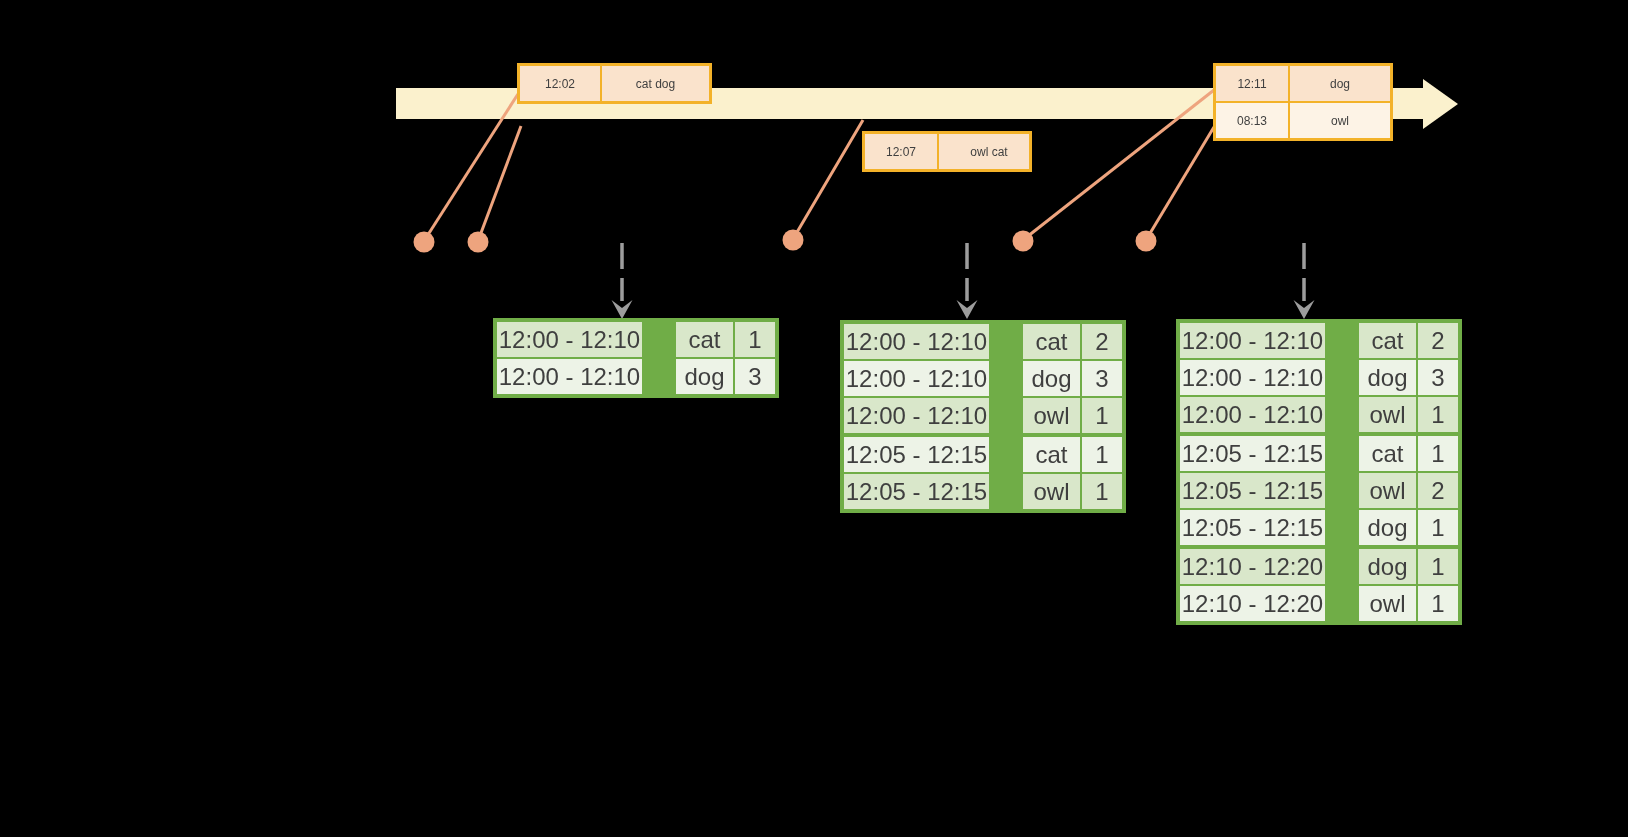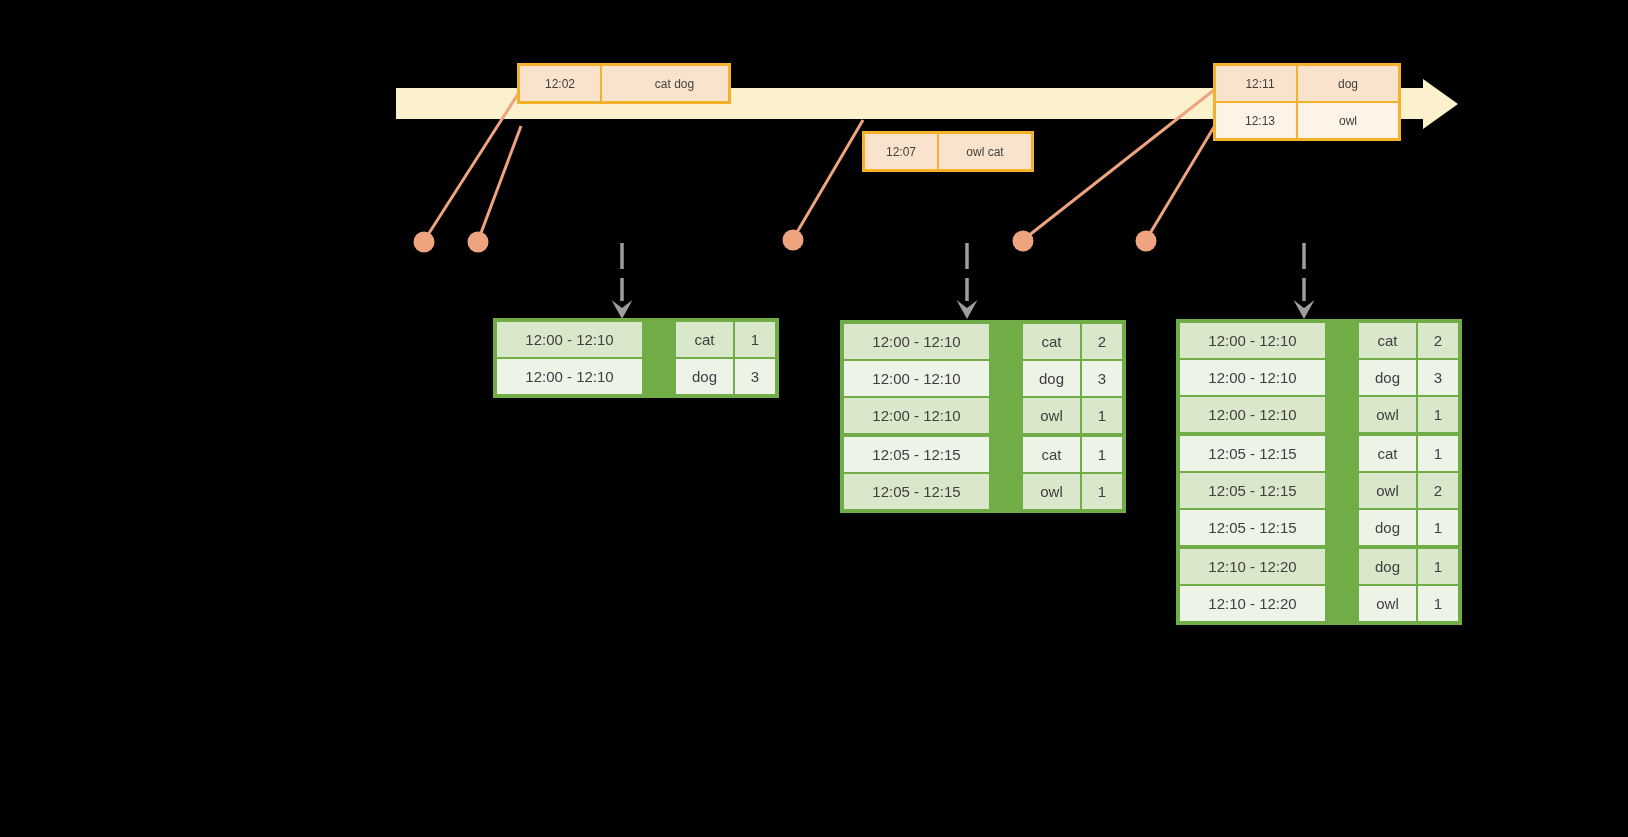--- a/index.html
+++ b/index.html
@@ -14,28 +14,28 @@
     border-top:25px solid transparent;border-bottom:25px solid transparent;border-left:35px solid #FBF1CD;
   }
   
   .overlay{position:absolute;left:0;top:0;z-index:2;}
   
   .etable{position:absolute;z-index:3;background:#F3B229;border:3px solid #F3B229;display:flex;flex-direction:column;gap:2px;}
   .erow{display:flex;gap:2px;height:35px;}
   .ecell{display:flex;align-items:center;justify-content:center;font-size:12px;}
   .etable .erow:nth-child(odd)  .ecell{background:#FAE3CC;}
   .etable .erow:nth-child(even) .ecell{background:#FDF3E6;}
-  #etable1{left:517px;top:63px;}  #etable1 .time{width:80px;} #etable1 .words{width:107px;padding-left:19px;}
-  #etable2{left:862px;top:83px;margin-top:48px;}  #etable2 .time{width:72px;} #etable2 .words{width:92px;}
-  #etable3{left:1213px;top:63px;} #etable3 .time{width:72px;padding-left:8px;} #etable3 .words{width:100px;}
+  #etable1{left:517px;top:63px;}  #etable1 .time{width:80px;} #etable1 .words{width:107px;}
+  #etable2{left:862px;top:83px;margin-top:48px;}  #etable2 .time{width:72px;} #etable2 .words{width:80px;padding-left:10px;}
+  #etable3{left:1213px;top:63px;} #etable3 .time{width:72px;} #etable3 .words{width:100px;}
   
   .gtable{position:absolute;z-index:3;background:#70AD47;border:4px solid #70AD47;display:flex;flex-direction:column;gap:2px;}
   .grow{display:flex;gap:2px;height:35px;}
   .grow.group-start{margin-top:2px;}
-  .gcell{display:flex;align-items:center;justify-content:center;font-size:15px;}
+  .gcell{display:flex;align-items:center;justify-content:center;font-size:24px;}
   .gtable .grow:nth-child(odd)  .gcell{background:#D9E7CA;}
   .gtable .grow:nth-child(even) .gcell{background:#EDF3E7;}
   .gcell.window{width:145px;} .gcell.word{width:57px;margin-left:32px;} .gcell.count{width:40px;}
   #gtable1{left:493px;top:318px;}
   #gtable2{left:840px;top:320px;}
   #gtable3{left:1176px;top:319px;}
 </style>
 </head>
 <body>
 
@@ -84,21 +84,21 @@
       <div class="ecell words">owl cat</div>
     </div>
   </div>
   <div class="etable" id="etable3">
     <div class="erow row">
       <div class="ecell time">12:11</div>
       <div class="ecell words">dog</div>
     </div>
 
     <div class="erow row">
-      <div class="ecell time">12:13</div>
+      <div class="ecell time">08:13</div>
       <div class="ecell words">owl</div>
     </div>
   </div>
 
   <div class="gtable" id="gtable1">
     <div class="grow row">
       <div class="gcell window">12:00 - 12:10</div>
       <div class="gcell word">cat</div>
       <div class="gcell count">1</div>
     </div>

